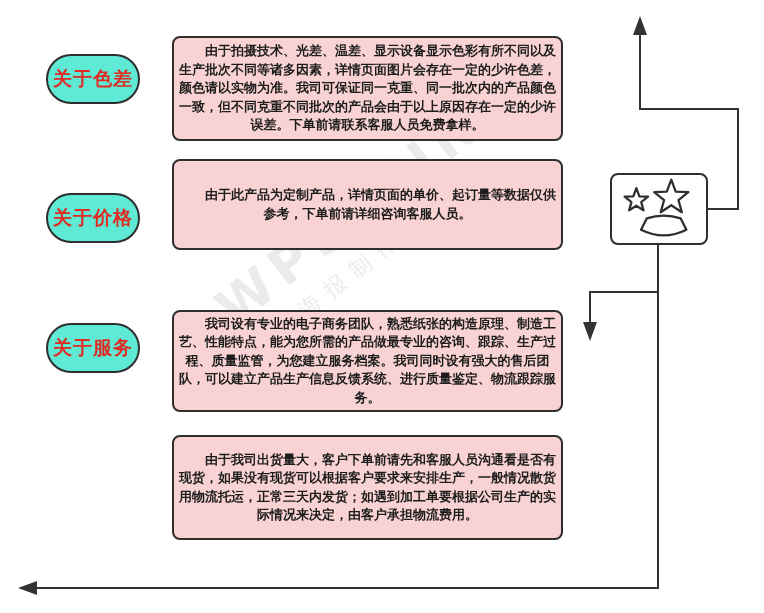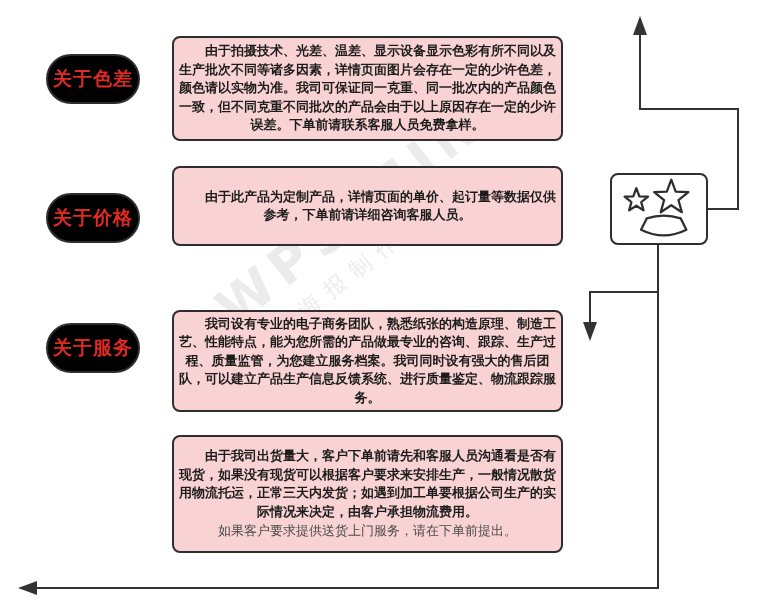--- a/index.html
+++ b/index.html
@@ -12,21 +12,21 @@
     position:absolute;left:190px;top:160px;width:440px;height:220px;
     transform:rotate(-38deg);transform-origin:center center;
     color:rgba(130,130,130,0.16);text-align:center;pointer-events:none;
     user-select:none;
   }
   .watermark .wm-latin{display:block;font-size:52px;font-weight:bold;letter-spacing:8px;}
   .watermark .wm-cjk{display:block;font-size:22px;letter-spacing:10px;margin-top:2px;}
   
   .pill{
     position:absolute;left:46px;width:94px;height:50px;
-    background:#000000;border:2px solid #2e2e2e;border-radius:25px;
+    background:#5eead4;border:2px solid #2e2e2e;border-radius:25px;
     display:flex;align-items:center;justify-content:center;
     box-sizing:border-box;
   }
   .pill span{font-size:19px;font-weight:bold;color:#e02a22;letter-spacing:1px;}
   #pill-0{top:54px;}
   #pill-1{top:193px;}
   #pill-2{top:323px;}
   #pill-3{top:462px;}
   
   .pinkbox{
@@ -34,23 +34,23 @@
     background:#f9d3d3;border:2px solid #2e2e2e;border-radius:8px;
     box-sizing:border-box;display:flex;flex-direction:column;
     align-items:center;justify-content:center;padding:4px 3px;overflow:hidden;
   }
   .pinkbox p{
     margin:0;font-size:13px;line-height:1.42;font-weight:bold;color:#1c1c1c;
     text-align:center;text-indent:2em;width:100%;
   }
   .pinkbox p.secondary{font-weight:normal;color:#4a4a4a;text-indent:0;margin-top:1px;}
   #box-0{top:36px;height:105px;}
-  #box-1{top:166px;height:80px;}
+  #box-1{top:159px;height:91px;}
   #box-2{top:310px;height:102px;}
-  #box-3{top:435px;height:118px;align-items:center;}
+  #box-3{top:435px;height:105px;align-items:center;}
   
   .starface{
     position:absolute;left:610px;top:173px;width:98px;height:72px;
     background:#ffffff;border:2px solid #2e2e2e;border-radius:8px;
     box-sizing:border-box;
   }
   .starface svg{display:block;width:100%;height:100%;}
   
   .line{position:absolute;background:#333333;}
   .arrowhead{position:absolute;width:0;height:0;}
@@ -93,21 +93,20 @@
     <p>由于拍摄技术、光差、温差、显示设备显示色彩有所不同以及生产批次不同等诸多因素，详情页面图片会存在一定的少许色差，颜色请以实物为准。我司可保证同一克重、同一批次内的产品颜色一致，但不同克重不同批次的产品会由于以上原因存在一定的少许误差。下单前请联系客服人员免费拿样。</p>
   </div>
   <div class="pinkbox" id="box-1">
     <p>由于此产品为定制产品，详情页面的单价、起订量等数据仅供参考，下单前请详细咨询客服人员。</p>
   </div>
   <div class="pinkbox" id="box-2">
     <p>我司设有专业的电子商务团队，熟悉纸张的构造原理、制造工艺、性能特点，能为您所需的产品做最专业的咨询、跟踪、生产过程、质量监管，为您建立服务档案。我司同时设有强大的售后团队，可以建立产品生产信息反馈系统、进行质量鉴定、物流跟踪服务。</p>
   </div>
   <div class="pinkbox" id="box-3">
     <p>由于我司出货量大，客户下单前请先和客服人员沟通看是否有现货，如果没有现货可以根据客户要求来安排生产，一般情况散货用物流托运，正常三天内发货；如遇到加工单要根据公司生产的实际情况来决定，由客户承担物流费用。</p>
-    <p class="secondary">如果客户要求提供送货上门服务，请在下单前提出。</p>
   </div>
 
   <div class="starface">
     <svg viewBox="0 0 98 72" xmlns="http://www.w3.org/2000/svg">
 
       <polygon points="25,14 28.2,22.6 37.4,23 30.2,28.7 32.6,37.5 25,32.5 17.4,37.5 19.8,28.7 12.6,23 21.8,22.6" fill="none" stroke="#2e2e2e" stroke-width="2.4" stroke-linejoin="round"></polygon>
 
       <polygon points="62,5 66.7,17.5 80.1,18.1 69.6,26.5 73.2,39.4 62,32 50.8,39.4 54.4,26.5 43.9,18.1 57.3,17.5" fill="none" stroke="#2e2e2e" stroke-width="2.4" stroke-linejoin="round"></polygon>
 
       <path d="M 36,46 Q 54,40 72,46 L 78,58 Q 54,70 30,58 Z" fill="none" stroke="#2e2e2e" stroke-width="2.4" stroke-linejoin="round"></path>

